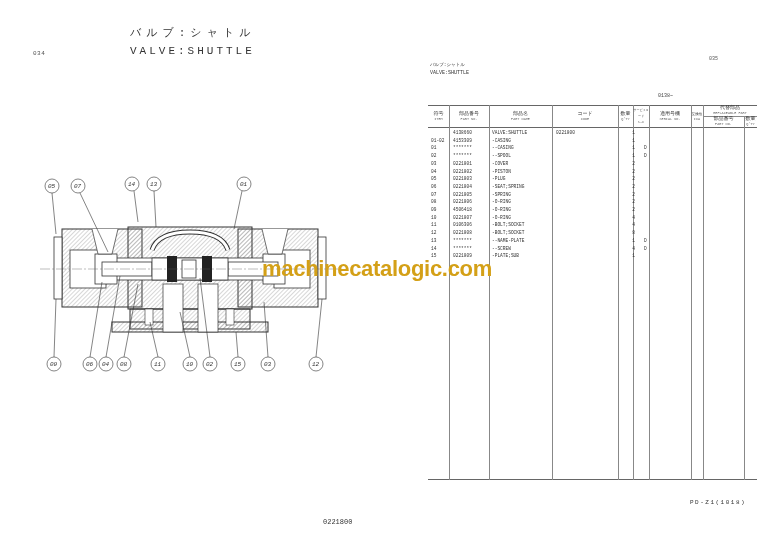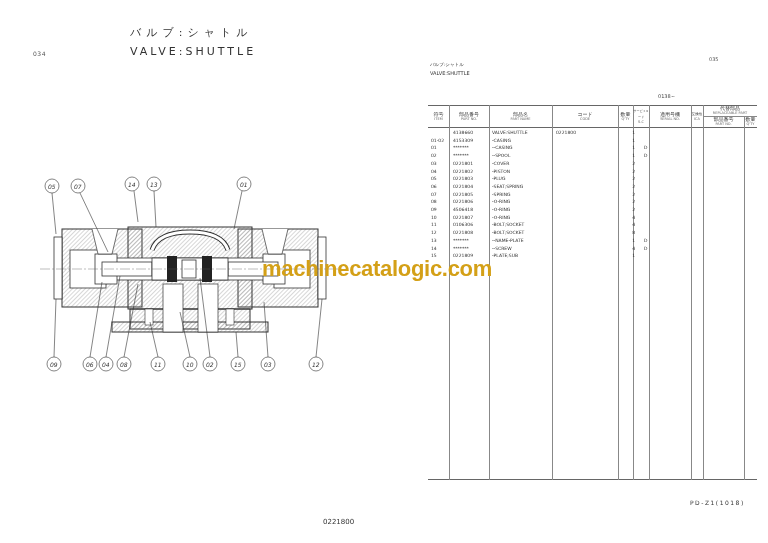--- a/index.html
+++ b/index.html
@@ -1,17 +1,17 @@
 <!DOCTYPE html>
 <html><head>
 <meta charset="utf-8">
 <style>
   html, body { margin: 0; padding: 0; background: #ffffff; }
   body { width: 768px; height: 543px; position: relative; overflow: hidden; font-family: "DejaVu Sans", sans-serif; color: #222; }
-  .abs { position: absolute; }
+  .abs { position: absolute; font-family: Liberation Mono, monospace; }
   .pg-left-num { left: 33px; top: 50px; font-size: 6px; color: #555; letter-spacing: 0.5px; }
   .title-jp { left: 130px; top: 25px; font-size: 11px; letter-spacing: 5px; color: #333; }
   .title-en { left: 130px; top: 45px; font-size: 11px; letter-spacing: 3px; color: #333; }
   .right-head-jp { left: 430px; top: 62px; font-size: 4.5px; color: #333; }
   .right-head-en { left: 430px; top: 70px; font-size: 5px; color: #333; }
   .pg-right-num { left: 709px; top: 56px; font-size: 5px; color: #555; }
   .serial-top { left: 658px; top: 93px; font-size: 5px; color: #444; }
   .footer-code { left: 323px; top: 518px; font-size: 7px; color: #333; }
   .footer-pd { left: 690px; top: 499px; font-size: 6px; color: #333; letter-spacing: 1.5px; }
 

